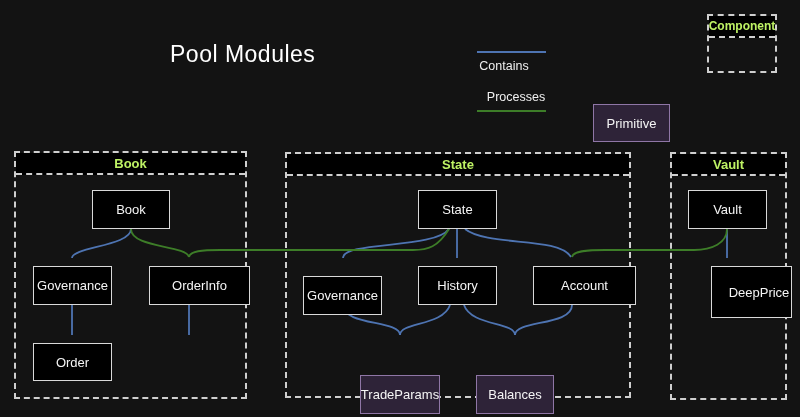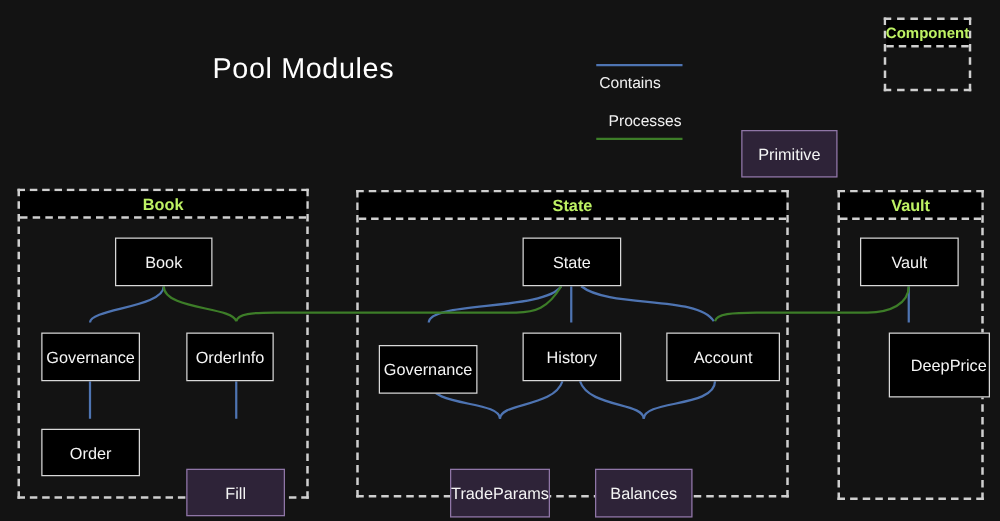--- a/index.html
+++ b/index.html
@@ -34,27 +34,27 @@
     text-align: center;
   }
   .node.primitive {
     background: #2e2338;
     border-color: #8f76a6;
     margin-top: 32px;
   }
   
   .n-book        { left: 92px;  top: 190px; width: 78px; height: 39px; }
   .n-bigvector   { left: 33px;  top: 266px; width: 79px; height: 39px; }
-  .n-orderinfo   { left: 149px; top: 266px; width: 70px; height: 39px; }
+  .n-orderinfo   { left: 149px; top: 266px; width: 101px; height: 39px; }
   .n-order       { left: 33px;  top: 343px; width: 79px; height: 38px; }
   .n-fill        { left: 149px; top: 343px; width: 79px; height: 38px; }
   .n-state       { left: 418px; top: 190px; width: 79px; height: 39px; }
   .n-governance  { left: 303px; top: 266px; width: 79px; height: 39px; margin-top: 10px; }
   .n-history     { left: 418px; top: 266px; width: 79px; height: 39px; }
-  .n-account     { left: 533px; top: 266px; width: 91px; height: 39px; }
+  .n-account     { left: 533px; top: 266px; width: 103px; height: 39px; }
   .n-tradeparams { left: 360px; top: 343px; width: 80px; height: 39px; }
   .n-balances    { left: 476px; top: 343px; width: 78px; height: 39px; }
   .n-vault       { left: 688px; top: 190px; width: 79px; height: 39px; }
   .n-deepprice   { left: 711px; top: 266px; width: 81px; height: 52px; padding-left: 15px; }
   
   .container {
     position: absolute;
     box-sizing: border-box;
     border: 2px dashed #cfcfcf;
   }
@@ -157,21 +157,20 @@
     <div class="container-header">State</div>
   </div>
   <div class="container c-vault">
     <div class="container-header">Vault</div>
   </div>
 
   <div class="node n-book">Book</div>
   <div class="node n-bigvector">Governance</div>
   <div class="node n-orderinfo">OrderInfo</div>
   <div class="node n-order">Order</div>
-  <div class="node primitive n-fill">Fill</div>
   <div class="node n-state">State</div>
   <div class="node n-governance">Governance</div>
   <div class="node n-history">History</div>
   <div class="node n-account">Account</div>
   <div class="node primitive n-tradeparams">TradeParams</div>
   <div class="node primitive n-balances">Balances</div>
   <div class="node n-vault">Vault</div>
   <div class="node n-deepprice">DeepPrice</div>
 
 </div>

